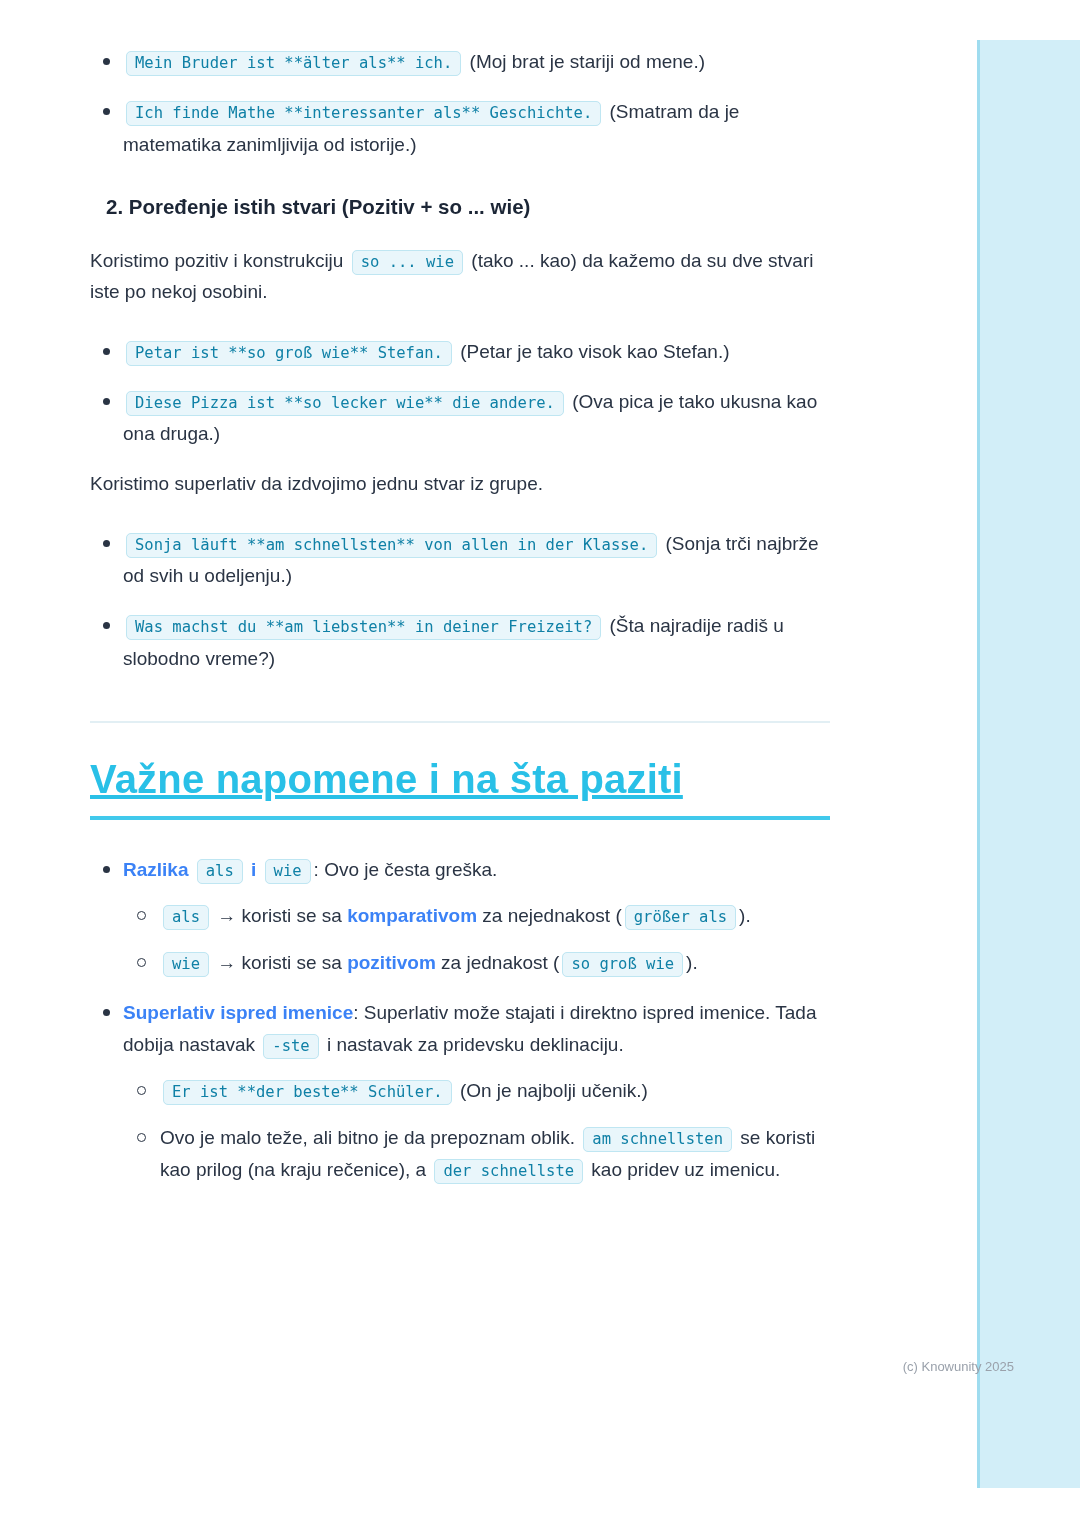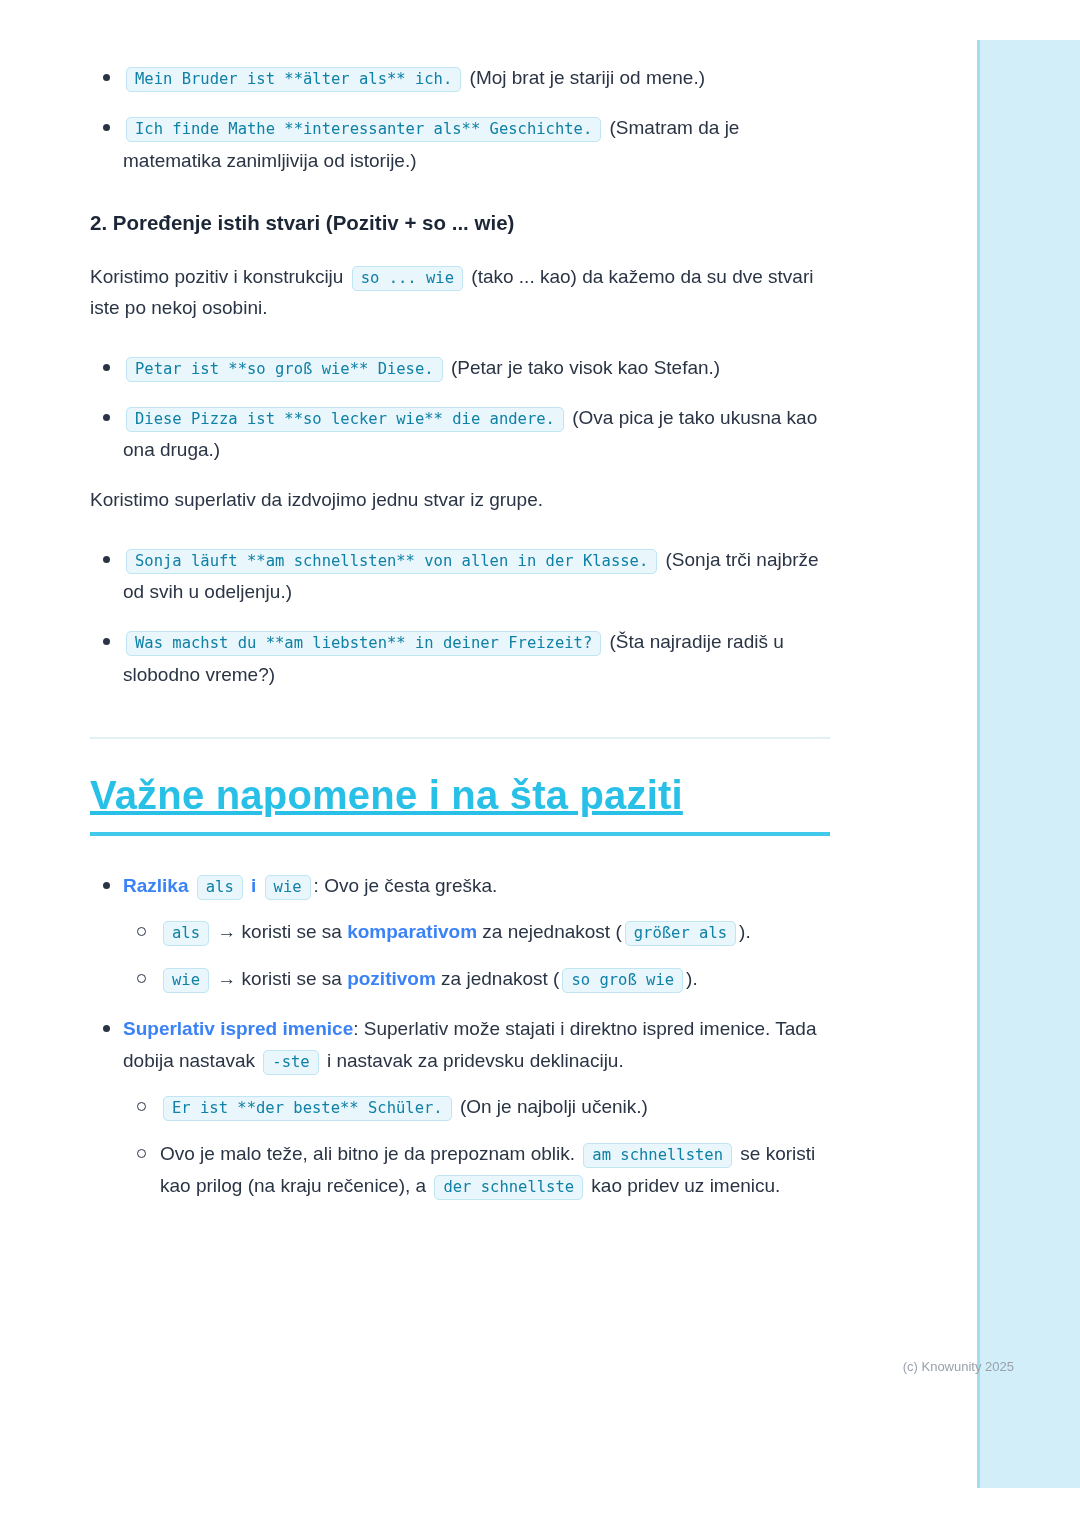--- a/index.html
+++ b/index.html
@@ -21,21 +21,21 @@
     width: 103px;
     height: 1448px;
     background: #d2eef8;
     border-left: 3px solid #9fdcef;
   }
   .content {
     position: relative;
     width: 830px;
     padding: 46px 0 0 90px;
   }
-  ul.blist { list-style: none; margin: 16px 0 8px; padding: 0 0 0 33px; }
+  ul.blist { list-style: none; margin: 0 0 8px; padding: 0 0 0 33px; }
   ul.blist > li { position: relative; margin-bottom: 18px; line-height: 1.7; }
   ul.blist > li::before {
     content: "";
     position: absolute;
     left: -20px;
     top: 12px;
     width: 7px; height: 7px;
     border-radius: 50%;
     background: #2a3444;
   }
@@ -58,21 +58,21 @@
     background: #e9f6fb;
     border: 1px solid #bfe6f2;
     border-radius: 5px;
     padding: 2px 8px 3px;
     margin: 0 3px;
   }
   .h-section {
     font-size: 20.5px;
     font-weight: bold;
     color: #1c2636;
-    margin: 34px 0 26px;
+    margin: 34px 16px 26px;
   }
   .para { margin: 0 0 28px; line-height: 1.65; }
   .divider {
     border: none;
     border-top: 2px solid #e2eff4;
     margin: 46px 0 0;
   }
   .notes-heading {
     font-size: 40px;
     font-weight: bold;
@@ -116,21 +116,21 @@
   <h3 class="h-section">2. Poređenje istih stvari (Pozitiv + so ... wie)</h3>
 
   <p class="para">
     <span>Koristimo pozitiv i konstrukciju</span>
     <span class="code">so ... wie</span>
     <span>(tako ... kao) da kažemo da su dve stvari iste po nekoj osobini.</span>
   </p>
 
   <ul class="blist">
     <li>
-      <span class="code">Petar ist **so groß wie** Diese.</span>
+      <span class="code">Petar ist **so groß wie** Stefan.</span>
       <span>(Petar je tako visok kao Stefan.)</span>
     </li>
     <li>
       <span class="code">Diese Pizza ist **so lecker wie** die andere.</span>
       <span>(Ova pica je tako ukusna kao ona druga.)</span>
     </li>
   </ul>
 
 
   <p class="para">

